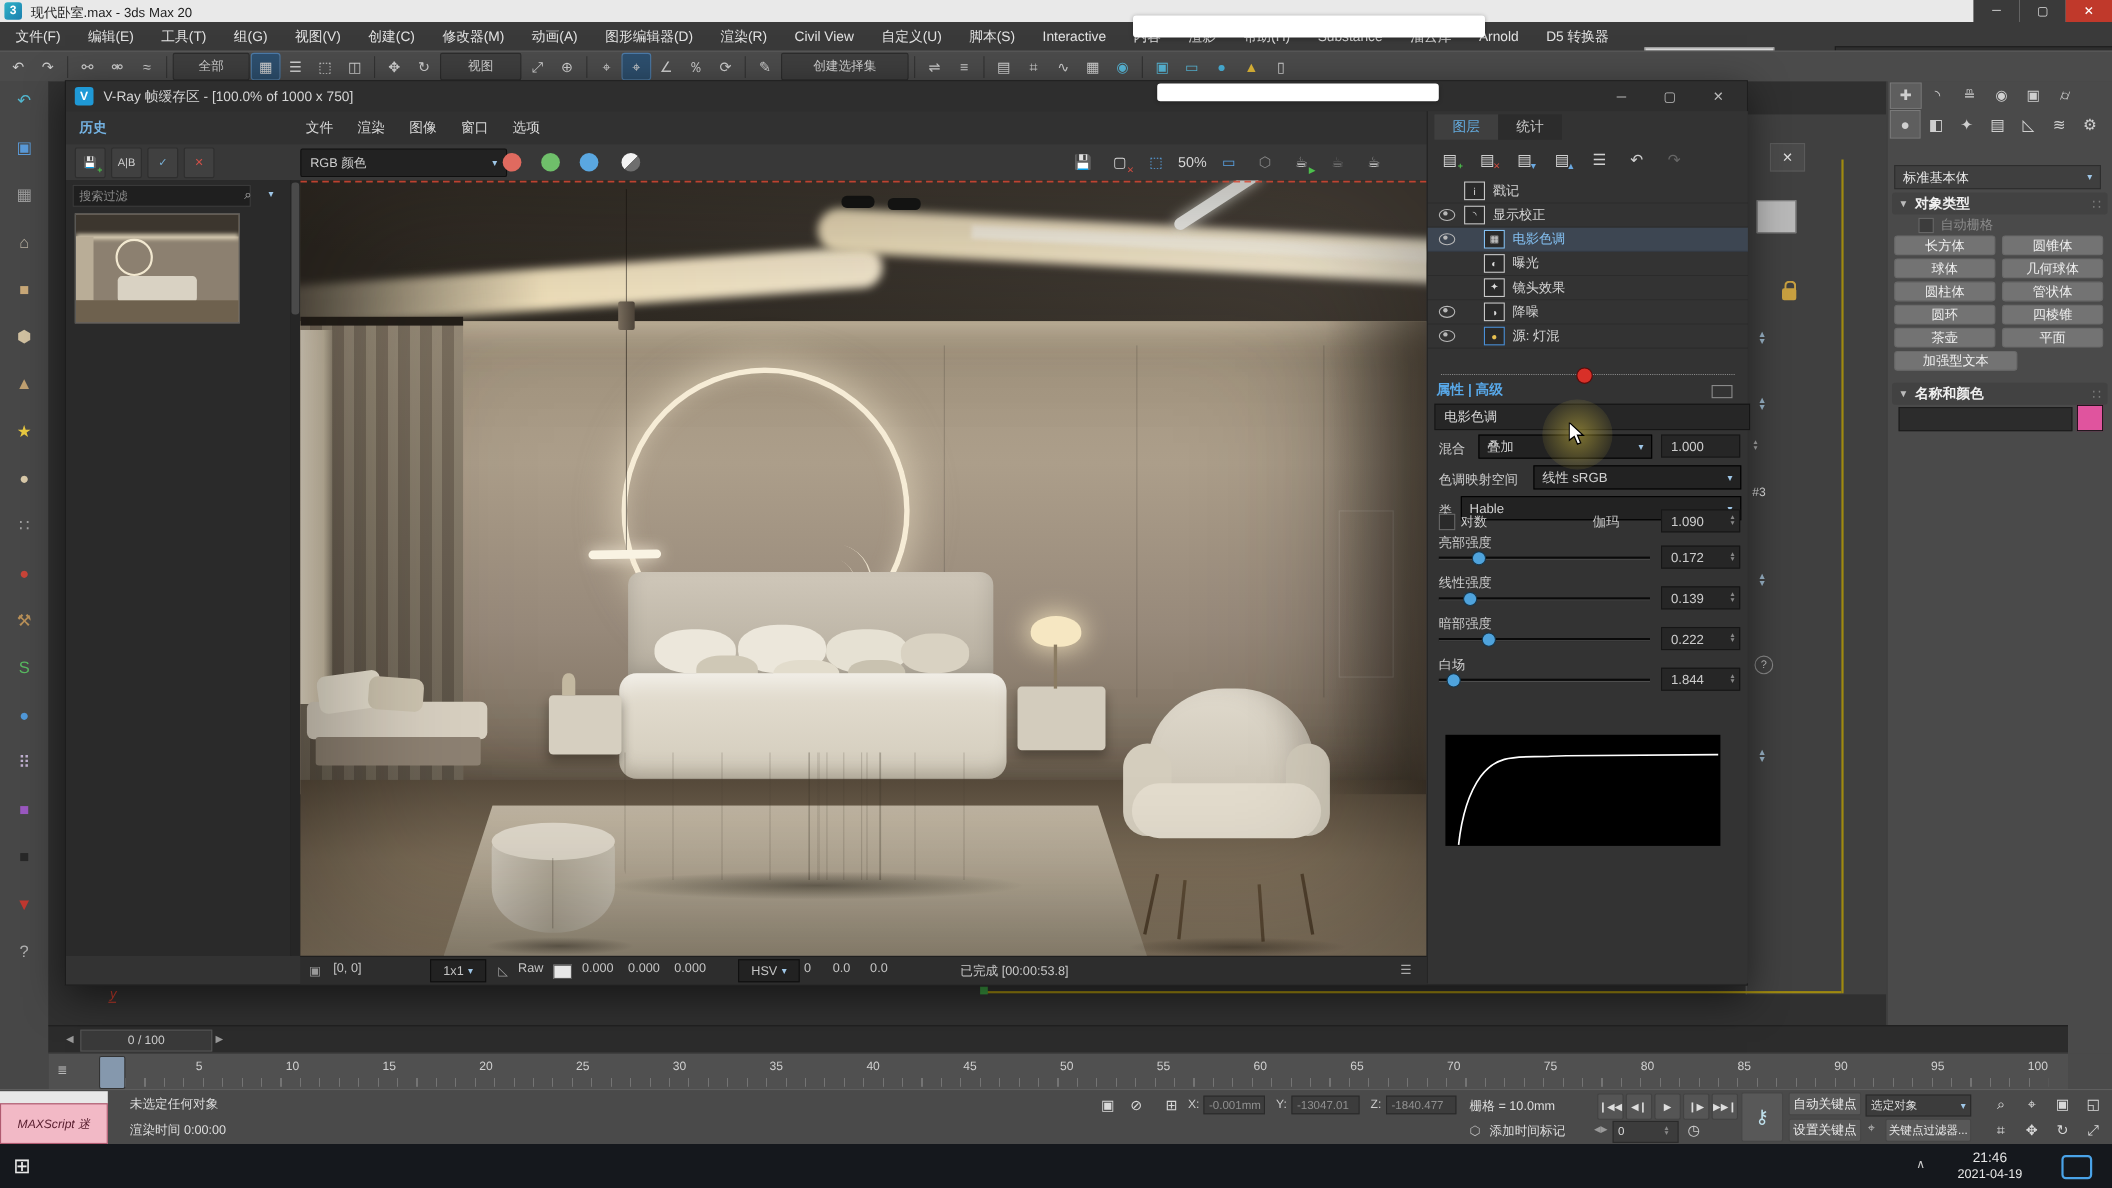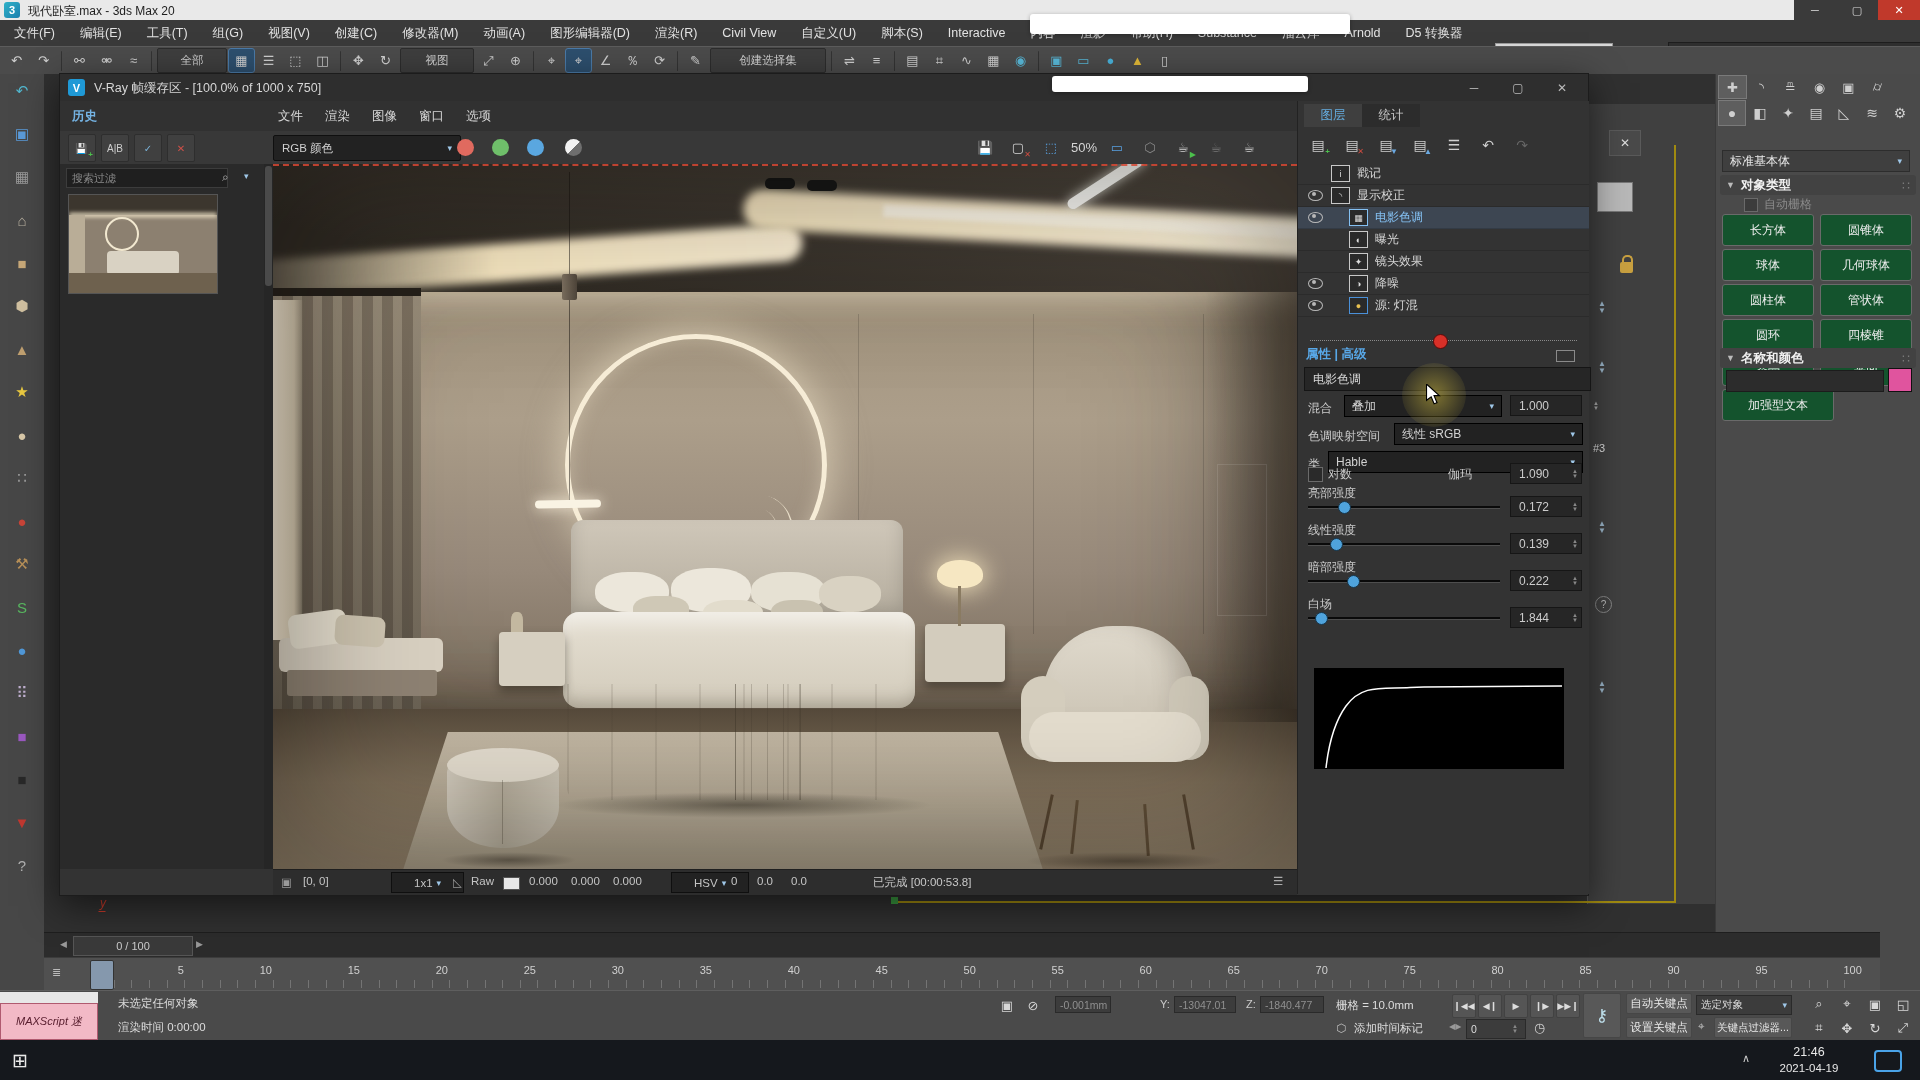--- a/index.html
+++ b/index.html
@@ -68,21 +68,21 @@
   .vfbicons{left:910px;top:3px;display:flex;gap:3px;}
   .vicon{width:30px;height:27px;display:flex;align-items:center;justify-content:center;color:#d5d5d5;font-size:13px;position:relative;}
   .badge{position:absolute;right:2px;bottom:2px;font-size:8px;font-weight:bold;}
   .histpanel{left:0;top:90px;width:204px;height:705px;background:#2a2a2a;border-right:1px solid #1f1f1f;}
   .searchfield{left:6px;top:4px;width:150px;height:18px;background:#1f1f1f;border:1px solid #3c3c3c;color:#8a8a8a;
      font-size:11px;display:flex;align-items:center;padding:0 5px;}
   .thumb{left:8px;top:30px;width:148px;height:98px;border:1px solid #555;overflow:hidden;background:#8c8070;}
   .scrollstrip{left:204px;top:90px;width:9px;height:705px;background:#262626;}
   .scrollthumb{left:1px;top:2px;width:7px;height:120px;background:#4a4a4a;border-radius:3px;}
   .vfbstatus{left:213px;top:795px;width:1024px;height:25px;background:#2d2d2d;border-top:1px solid #1f1f1f;color:#c4c4c4;font-size:11.5px;}
-  .sdrop{background:#222;border:1px solid #0f0f0f;height:19px;display:flex;align-items:center;padding:0 22px;gap:4px;}
+  .sdrop{background:#222;border:1px solid #0f0f0f;height:19px;display:flex;align-items:center;padding:0 11px;gap:4px;}
   
   .render{left:213px;top:90px;width:1024px;height:705px;overflow:hidden;background:#3a342c;}
   .rp{position:absolute;}
   
   .lpanel{left:1237px;top:27px;width:291px;height:793px;background:#333;border-left:1px solid #222;font-size:12px;}
   .ltab{height:23px;display:flex;align-items:center;justify-content:center;font-size:12.5px;}
   .ltoolbar{left:0;top:28px;width:100%;height:32px;display:flex;align-items:center;gap:6px;padding-left:6px;box-sizing:border-box;}
   .lticon{width:28px;height:26px;display:flex;align-items:center;justify-content:center;color:#d0d0d0;font-size:14px;position:relative;}
   .lticon.grayed{color:#666;}
   .tree{left:0;top:62px;width:100%;}
@@ -124,21 +124,21 @@
   .cpc{width:26px;height:24px;display:flex;align-items:center;justify-content:center;color:#cfcfcf;font-size:14px;}
   .cpc.hl{background:#5e5e5e;outline:1px solid #7a7a7a;}
   .cpdrop{left:6px;top:76px;width:188px;height:22px;background:#3f3f3f;border:1px solid #2d2d2d;
      display:flex;align-items:center;padding:0 7px;color:#e8e8e8;box-sizing:border-box;}
   .rollout{height:20px;background:#424242;border-radius:3px;display:flex;align-items:center;padding:0 6px;gap:6px;
      color:#f0f0f0;font-weight:bold;font-size:12.5px;}
   .rollout .grip{margin-left:auto;color:#7a7a7a;font-weight:normal;}
   .autogrid{left:28px;top:122px;color:#8a8a8a;display:flex;align-items:center;gap:6px;}
   .agbox{width:12px;height:12px;border:1px solid #6a6a6a;background:#3c3c3c;}
   .prims{left:6px;top:140px;width:194px;display:flex;flex-wrap:wrap;column-gap:6px;row-gap:3px;}
-  .prim{width:92px;height:32px;background:#14532d;border:1px solid #6a6a6a;border-radius:3px;color:#eee;
+  .prim{width:92px;height:18px;background:#737373;border:1px solid #6a6a6a;border-radius:3px;color:#eee;
      display:flex;align-items:center;justify-content:center;font-size:12px;box-sizing:border-box;}
   .cpname{left:10px;top:296px;width:156px;height:20px;background:#2c2c2c;border:1px solid #1c1c1c;}
   .cpswatch{left:172px;top:294px;width:22px;height:22px;background:#e0549e;border:1px solid #111;}
   
   .trackstrip{left:44px;top:932px;width:1836px;height:25px;background:#2c2c2c;border-top:1px solid #1e1e1e;}
   .framebox{left:29px;top:3px;width:118px;height:18px;background:#3a3a3a;border:1px solid #565656;color:#ccc;
      display:flex;align-items:center;justify-content:center;font-size:11px;}
   .ruler{left:44px;top:957px;width:1836px;height:33px;background:#505050;border-top:1px solid #3c3c3c;}
   .rulernums{left:52px;top:6px;width:1766px;display:flex;justify-content:space-between;font-size:11px;color:#d0d0d0;}
   .rulerticks{left:52px;top:22px;width:1766px;height:8px;
@@ -591,21 +591,21 @@
 
 <div class="abs statusrows">
   <div class="abs mxs-white"></div>
   <div class="abs mxs">MAXScript 迷</div>
   <span class="abs" style="left:118px;top:5px;color:#ddd;">未选定任何对象</span>
   <span class="abs" style="left:118px;top:29px;color:#ddd;">渲染时间  0:00:00</span>
   <span class="abs nicon" style="left:994px;top:3px;">▣</span>
   <span class="abs nicon" style="left:1020px;top:3px;">⊘</span>
   <span class="abs nicon" style="left:1052px;top:3px;">⊞</span>
   <span class="abs" style="left:1080px;top:7px;color:#ccc;font-size:11px;">X:</span>
-  <div class="abs coordbox" style="left:1055px;top:5px;width:56px;">
+  <div class="abs coordbox" style="left:1094px;top:5px;width:56px;">
       <span>-0.001mm</span>
     </div>
   <span class="abs" style="left:1160px;top:7px;color:#ccc;font-size:11px;">Y:</span>
   <div class="abs coordbox" style="left:1174px;top:5px;width:62px;">
       <span>-13047.01</span>
     </div>
   <span class="abs" style="left:1246px;top:7px;color:#ccc;font-size:11px;">Z:</span>
   <div class="abs coordbox" style="left:1260px;top:5px;width:64px;">
       <span>-1840.477</span>
     </div>

